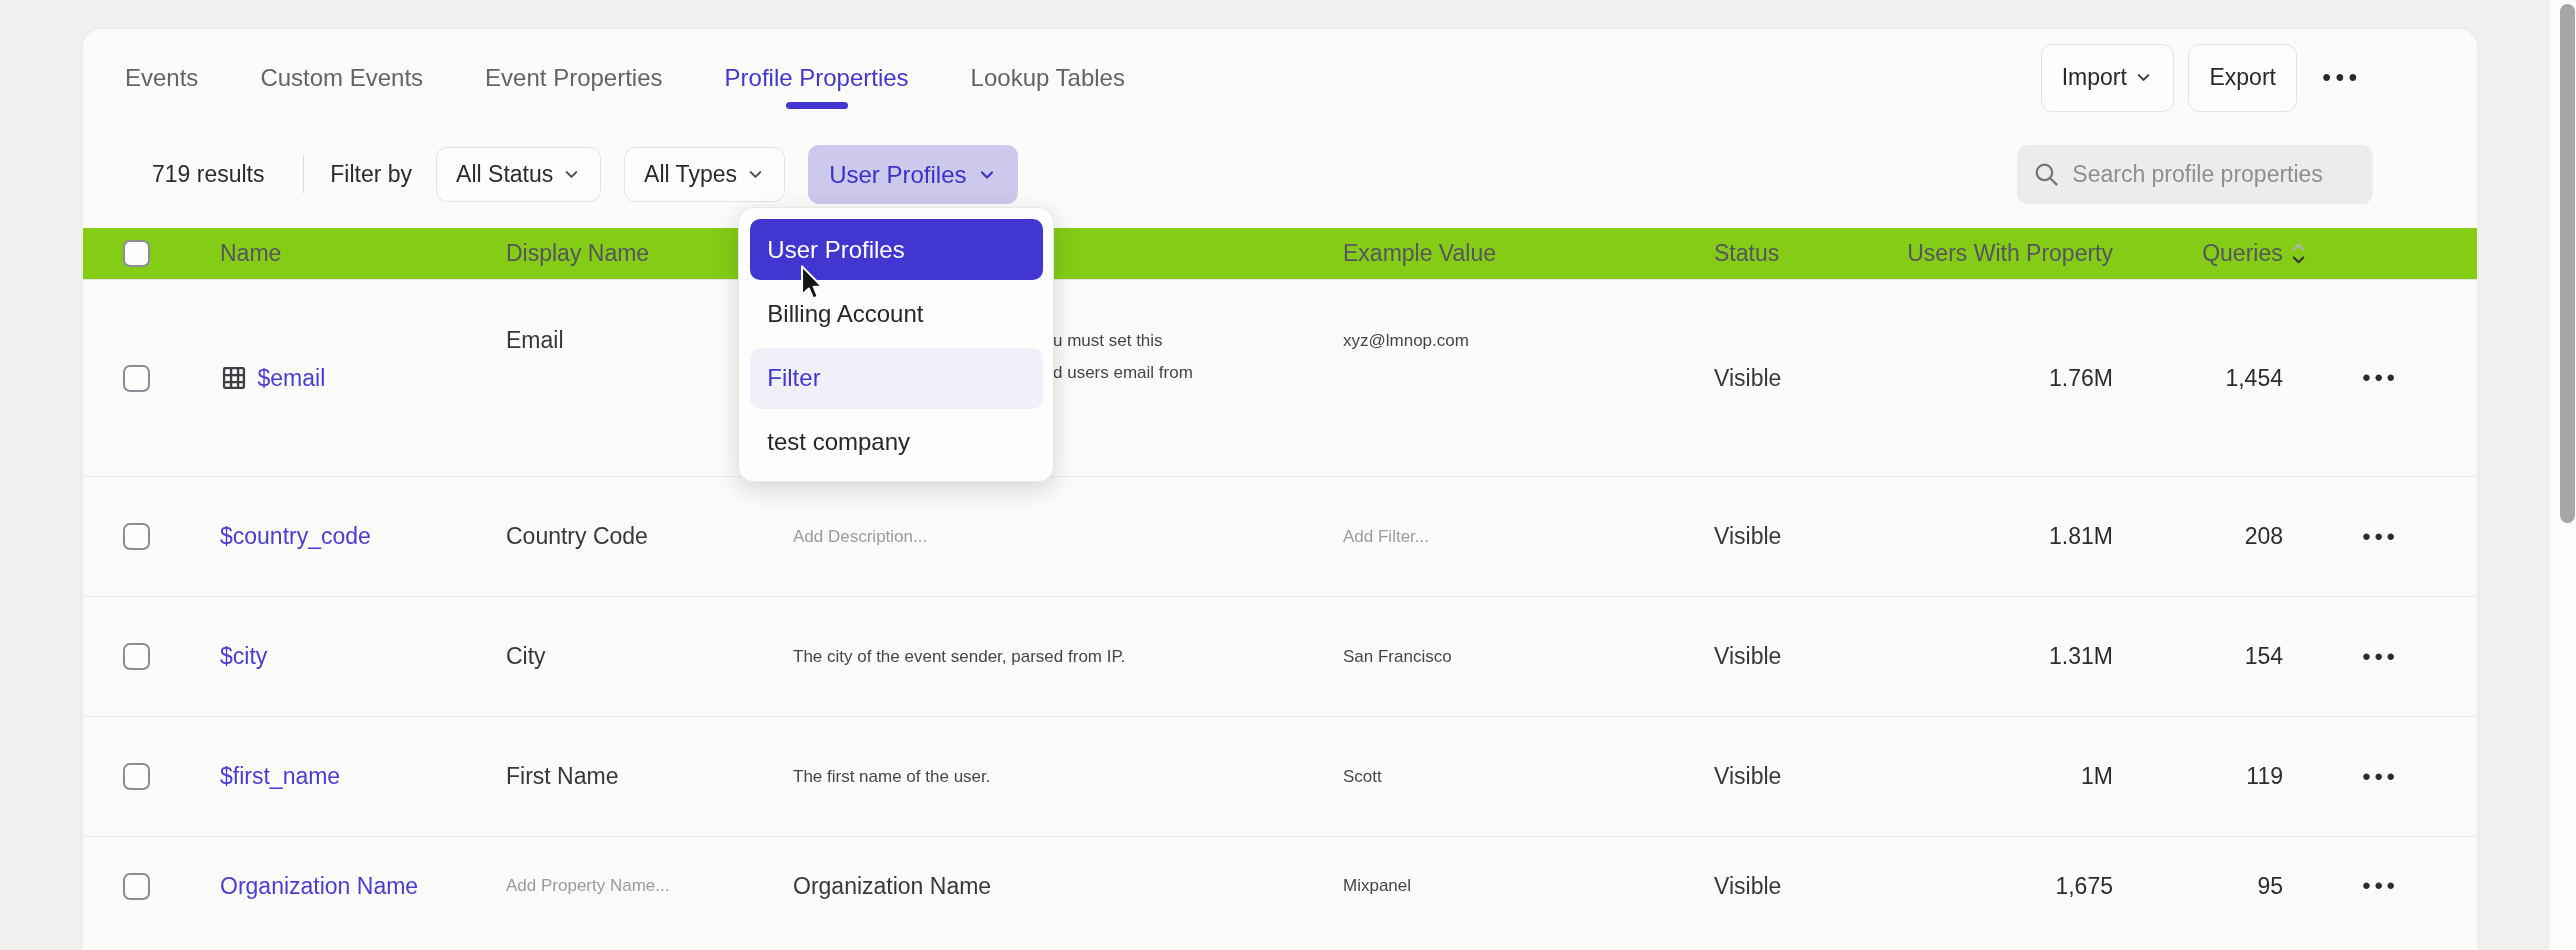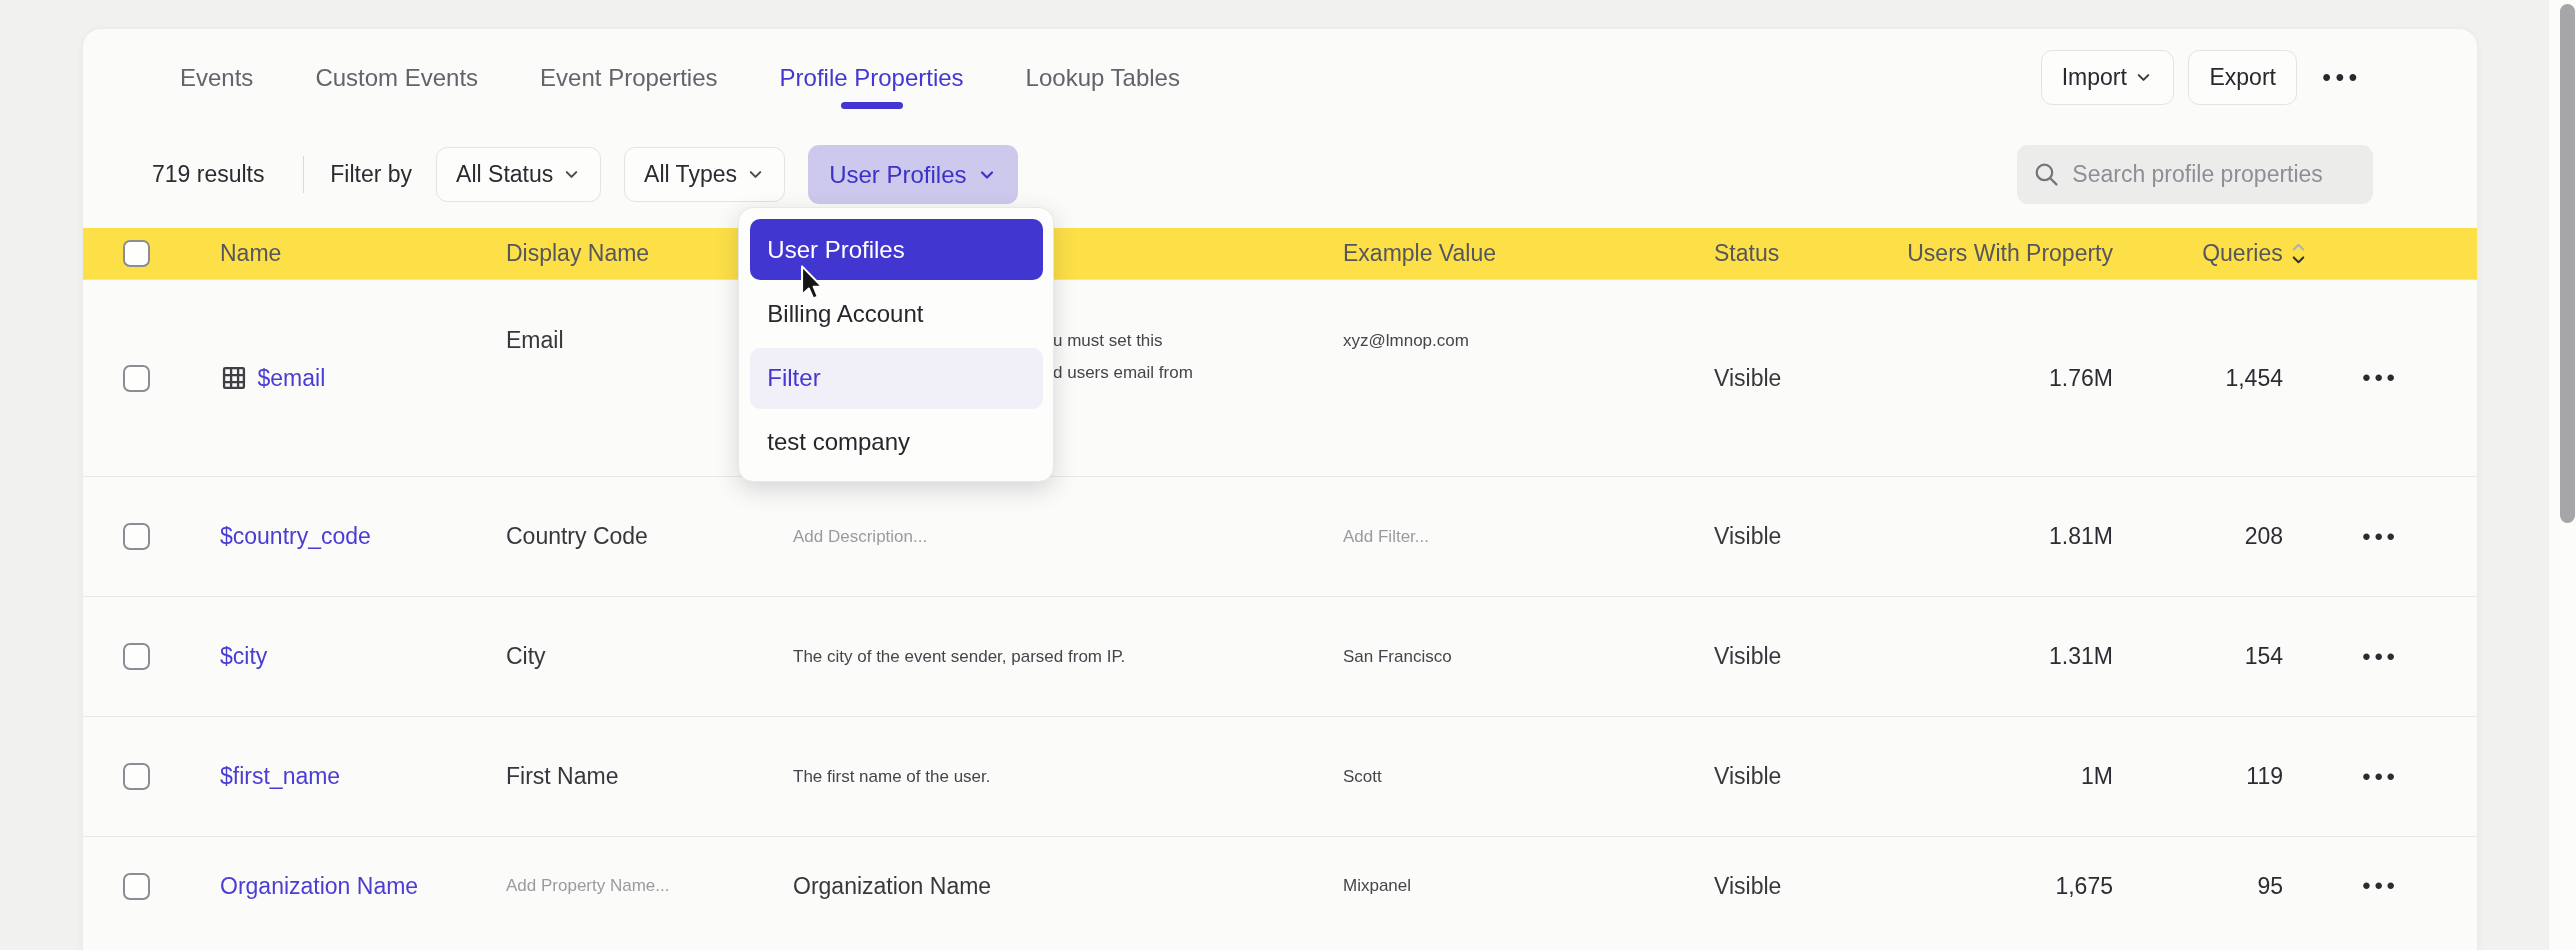--- a/index.html
+++ b/index.html
@@ -13,29 +13,29 @@
   }
   .card {
     position:absolute; left:82px; top:28px; width:2396px; height:946px;
     background:#fbfbf9; border:0.6px solid #ececea; border-bottom:none;
     border-radius:19px 19px 0 0;
     box-shadow:0 1.3px 6.3px rgba(0,0,0,.04);
   }
 
   
   .tabbar { position:absolute; top:0; left:0; width:100%; height:96px;
-    display:flex; align-items:center; padding-left:97px; gap:62px; }
+    display:flex; align-items:center; padding-left:42px; gap:62px; }
   .tab { font-size:24px; font-weight:500; color:#63636b; cursor:pointer; position:relative; line-height:29px; white-space:nowrap; }
   .tab.active { color:#4437d1; }
   .tab-indicator { position:absolute; left:50%; transform:translateX(-50%); top:39px;
     width:62px; height:7px; border-radius:3.8px; background:#4437d1; }
   .tabbar-actions { position:absolute; right:104px; top:21px; height:55px;
     display:flex; align-items:center; gap:14px; }
   .btn {
-    height:55px; display:flex; align-items:center; justify-content:center; gap:7.6px;
+    height:68px; display:flex; align-items:center; justify-content:center; gap:7.6px;
     background:#fdfdfc; border:1.3px solid #e3e3e1; border-radius:11.3px;
     font-size:23px; font-weight:500; color:#28282e; cursor:pointer; padding:0 20px;
   }
   .btn .chev { width:19px; height:19px; color:#3a3a41; }
   .more-btn { border:none; background:transparent; font-size:25px; letter-spacing:4.4px;
     color:#28282e; padding:0 11.3px; cursor:pointer; }
 
   
   .filterbar { position:absolute; top:116px; left:0; width:100%; height:59px;
     display:flex; align-items:center; padding:0 104px 0 69px; }
@@ -63,21 +63,21 @@
     border:none; background:transparent; outline:none; width:100%;
     font-family:"Liberation Sans", sans-serif; font-size:23px; color:#3a3a41;
   }
   .searchbox input::placeholder { color:#8e8e96; }
 
   
   .table { position:absolute; top:199px; left:0; width:100%; }
   .grid { display:grid;
     grid-template-columns:137px 286px 287px 550px 371px 178px 221px 170px 195px;
     align-items:center; }
-  .thead { height:52px; background:#fde047; border-bottom:1.3px solid #e2e2e0;
+  .thead { height:52px; background:#84cc16; border-bottom:1.3px solid #e2e2e0;
     font-size:23px; color:#56565d; }
   .th { white-space:nowrap; }
   .th-right { display:flex; justify-content:flex-end; align-items:center; gap:6.3px; }
   .sort { width:19px; height:29px; margin-right:-25px; cursor:pointer; }
   .row { border-bottom:1.3px solid #e9e9e7; background:transparent; }
   .row1 { height:197px; }
   .rowN { height:120px; }
   .row5 { height:120px; border-bottom:none; }
   .row5 > * { margin-bottom:21.4px; }
   .checkbox { width:27px; height:27px; border:2.5px solid #8c8c94; border-radius:7px;

